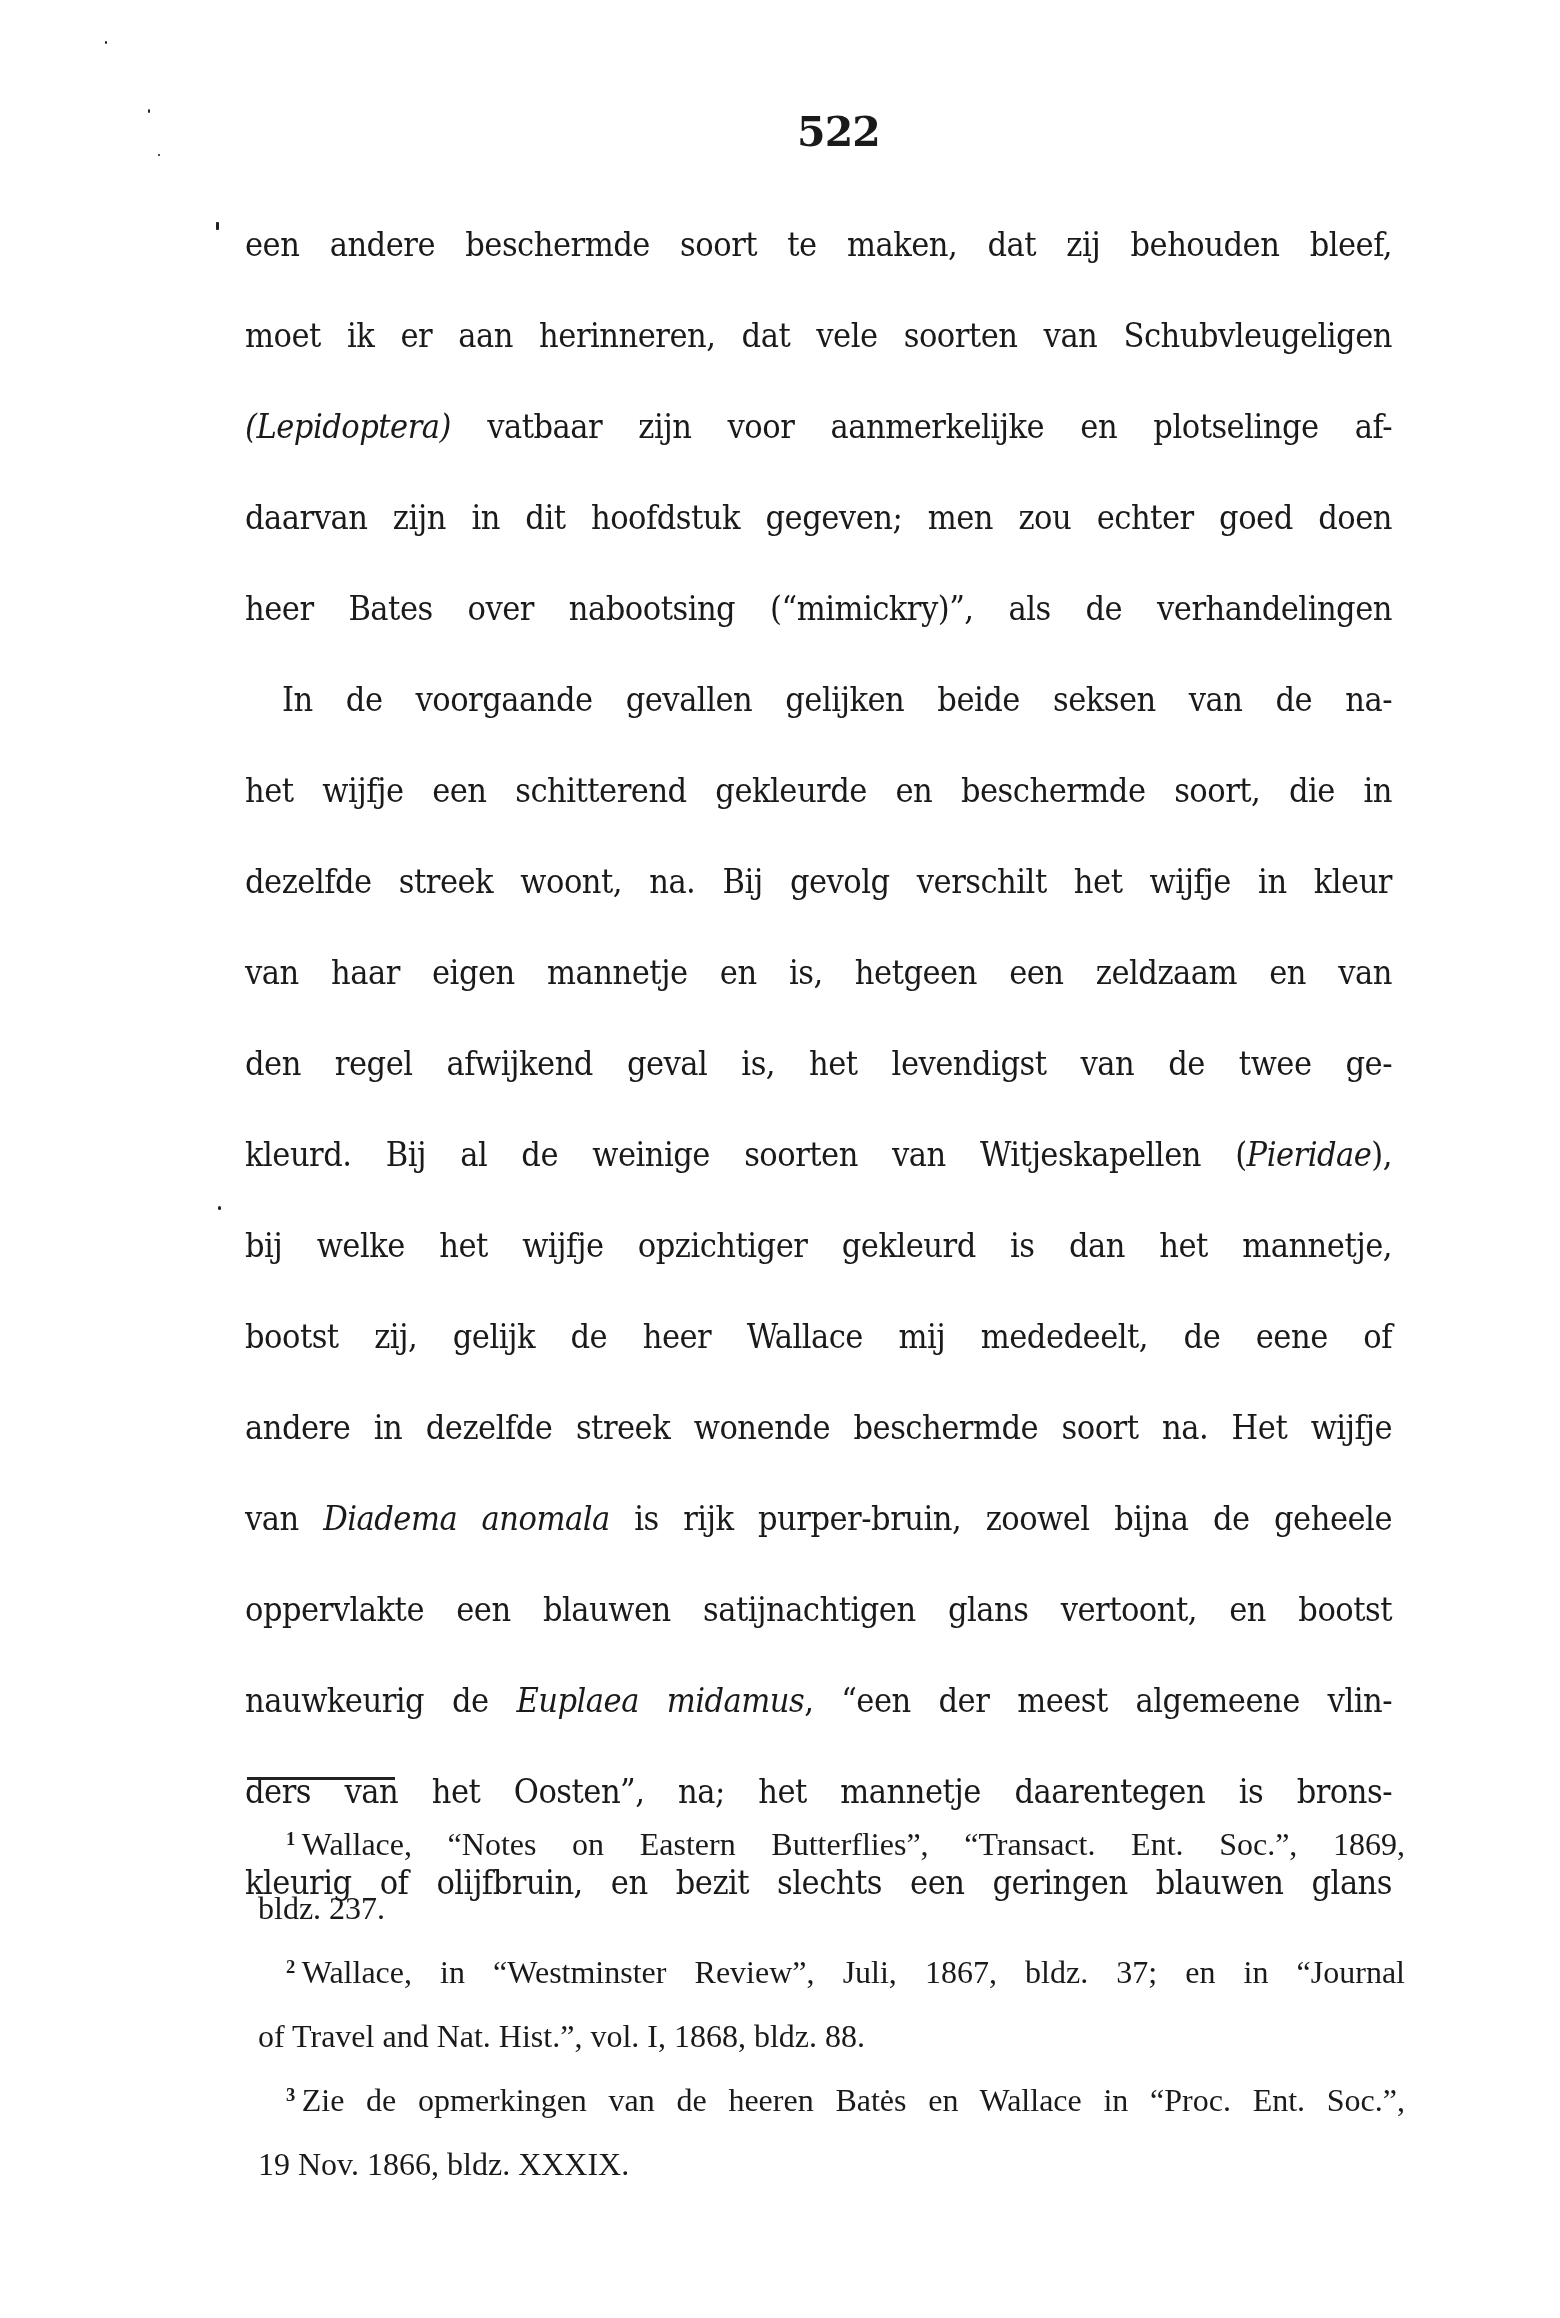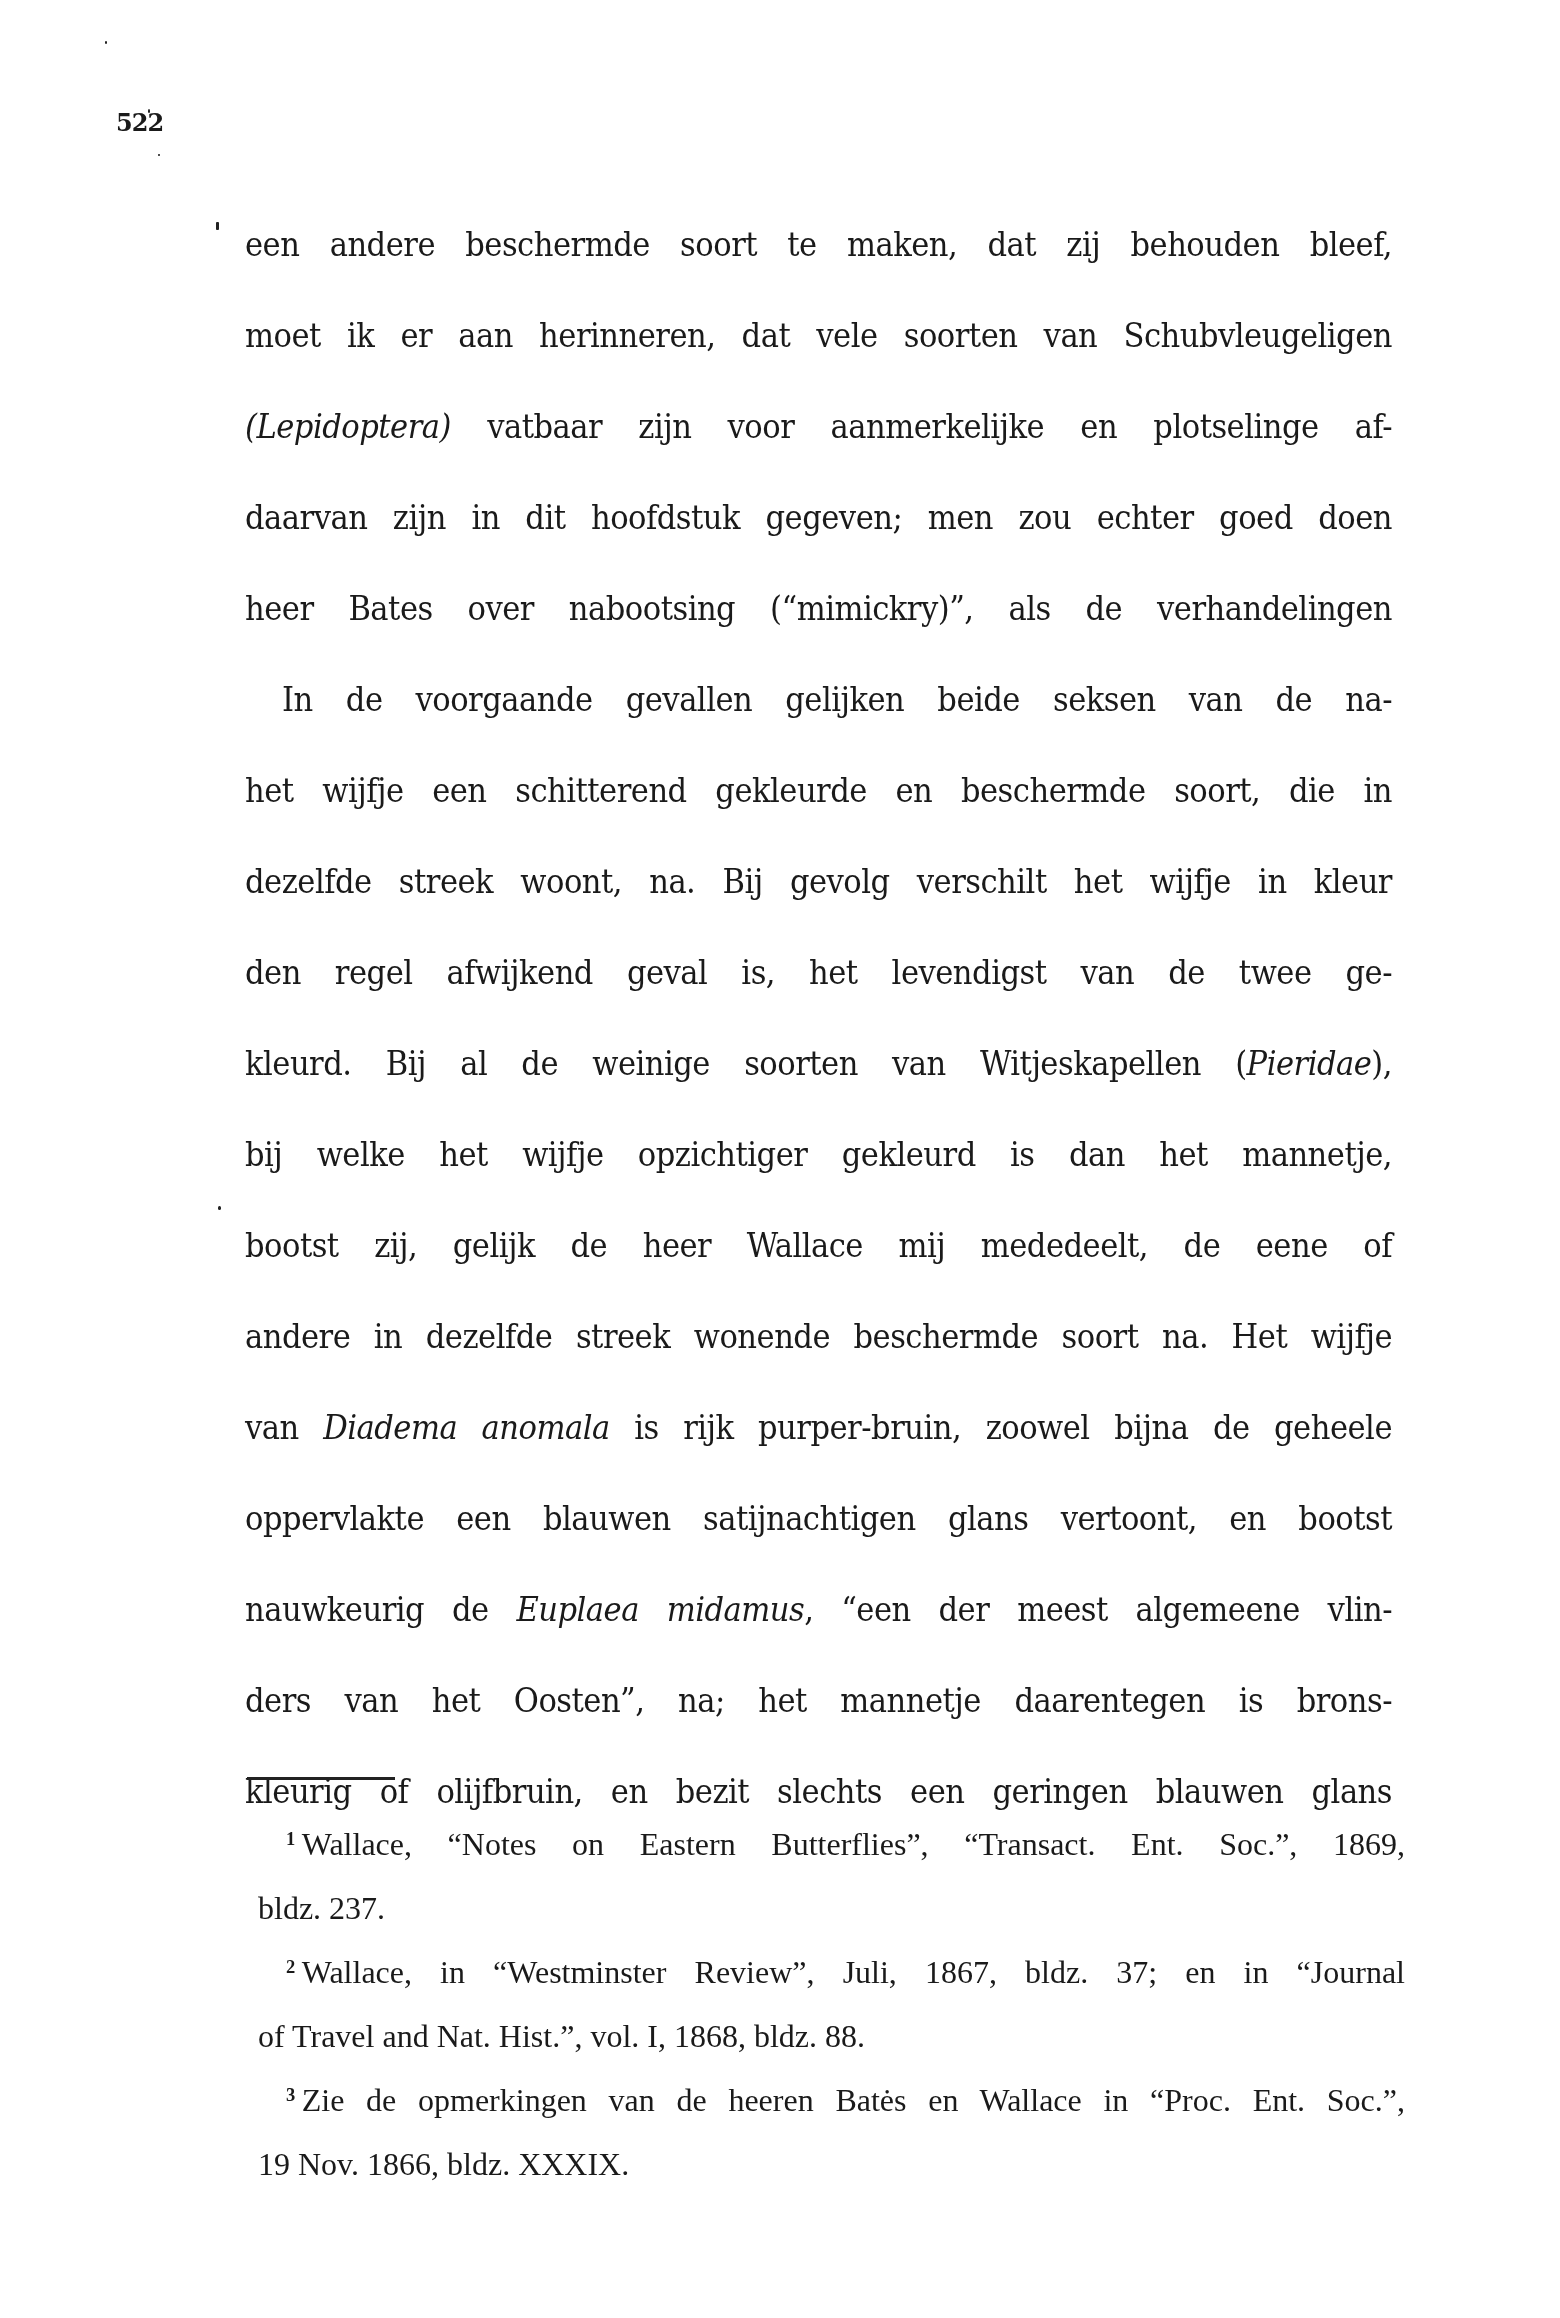--- a/index.html
+++ b/index.html
@@ -1,19 +1,19 @@
 <!DOCTYPE html>
 <html style="font-size:7.4px"><head>
   <meta charset="utf-8">
   <style>
     html, body { margin: 0; padding: 0; background: #ffffff; }
     body { width: 1561px; height: 2395px; position: relative; overflow: hidden; color: #1a1a1a; }
     .page-number {
-      position: absolute; top: 108px; left: 0; width: 1561px; text-align: left;
-      font-family: "DejaVu Serif", serif; font-weight: bold; font-size: 24px; letter-spacing: -0.9px;
+      position: absolute; top: 108px; left: 0; width: 1561px; text-align: center;
+      font-family: "DejaVu Serif", serif; font-weight: bold; font-size: 41px; letter-spacing: -0.9px;
       padding-left: 116px; box-sizing: border-box;
     }
     .body-text {
       position: absolute; top: 199px; left: 245px; width: 1147px;
       font-family: "DejaVu Serif", serif; font-size: 34px; line-height: 91px;
       text-align: justify; text-align-last: justify;
       font-stretch: condensed; letter-spacing: -0.5px;
     }
     .line { display: block; white-space: nowrap; height: 91px; text-align: justify; text-align-last: justify; }
     .line.last { text-align-last: left; }
@@ -39,20 +39,21 @@
 
 <div class="body-text" id="body-text">
     <span class="line"><span>een andere beschermde soort te maken, dat zij behouden bleef,</span></span>
     <span class="line"><span>moet ik er aan herinneren, dat vele soorten van Schubvleugeligen</span></span>
     <span class="line"><i>(Lepidoptera)</i><span> vatbaar zijn voor aanmerkelijke en plotselinge af-</span></span>
     <span class="line"><span>daarvan zijn in dit hoofdstuk gegeven; men zou echter goed doen</span></span>
     <span class="line"><span>heer Bates over nabootsing (“mimickry)”, als de verhandelingen</span></span>
     <span class="line indent"><span>In de voorgaande gevallen gelijken beide seksen van de na-</span></span>
     <span class="line"><span>het wijfje een schitterend gekleurde en beschermde soort, die in</span></span>
     <span class="line"><span>dezelfde streek woont, na. Bij gevolg verschilt het wijfje in kleur</span></span>
+    <span class="line"><span>van haar eigen mannetje en is, hetgeen een zeldzaam en van</span></span>
     <span class="line"><span>den regel afwijkend geval is, het levendigst van de twee ge-</span></span>
     <span class="line"><span>kleurd. Bij al de weinige soorten van Witjeskapellen (</span><i>Pieridae</i><span>),</span></span>
     <span class="line"><span>bij welke het wijfje opzichtiger gekleurd is dan het mannetje,</span></span>
     <span class="line"><span>bootst zij, gelijk de heer Wallace mij mededeelt, de eene of</span></span>
     <span class="line"><span>andere in dezelfde streek wonende beschermde soort na. Het wijfje</span></span>
     <span class="line"><span>van </span><i>Diadema anomala</i><span> is rijk purper-bruin, zoowel bijna de geheele</span></span>
     <span class="line"><span>oppervlakte een blauwen satijnachtigen glans vertoont, en bootst</span></span>
     <span class="line"><span>nauwkeurig de </span><i>Euplaea midamus</i><span>, “een der meest algemeene vlin-</span></span>
     <span class="line"><span>ders van het Oosten”, na; het mannetje daarentegen is brons-</span></span>
     <span class="line"><span>kleurig of olijfbruin, en bezit slechts een geringen blauwen glans</span></span>

